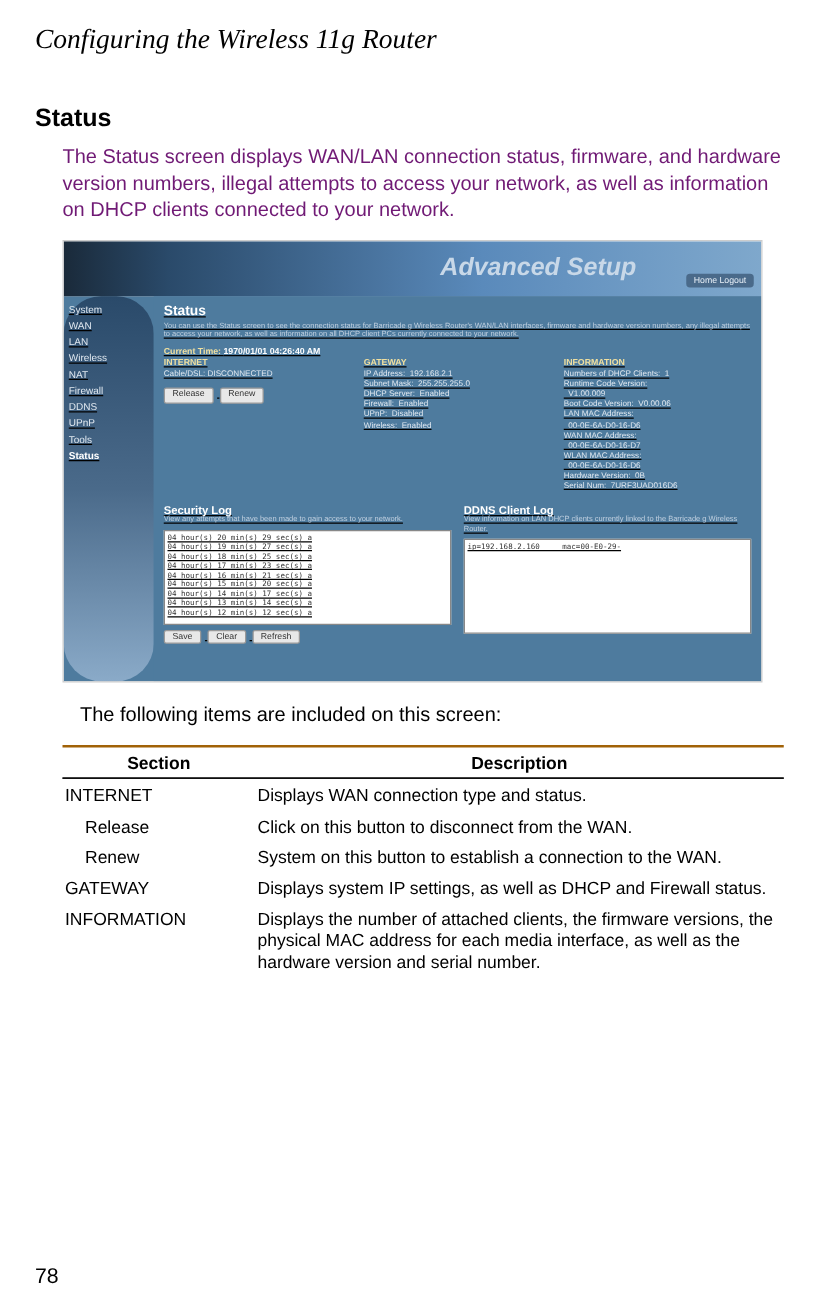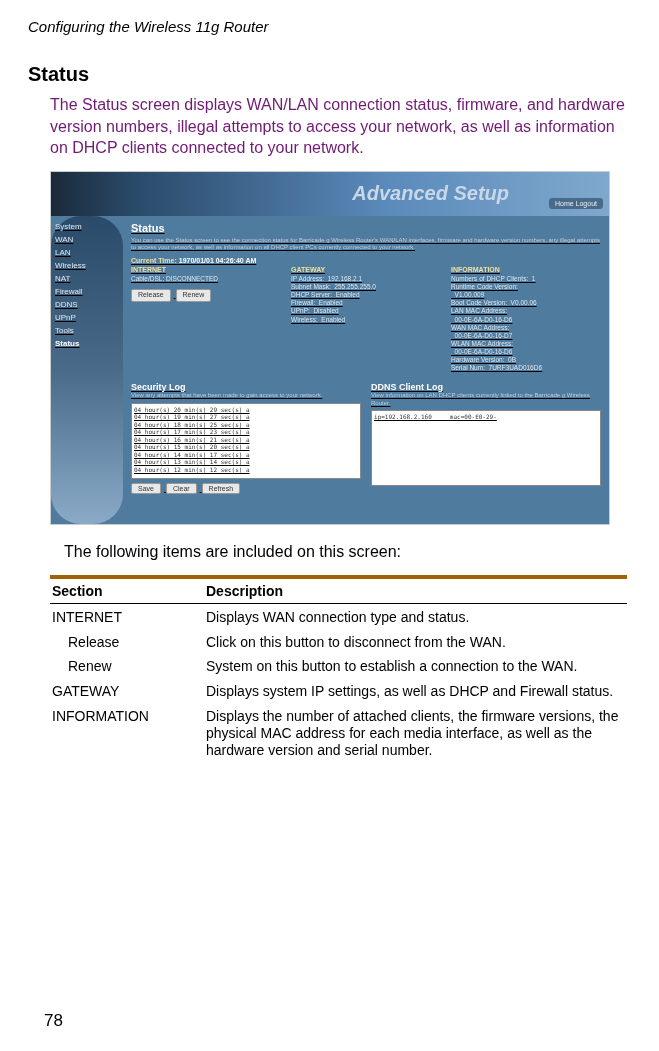--- a/index.html
+++ b/index.html
@@ -10,23 +10,24 @@
     width: 659px;
     height: 1051px;
     position: relative;
     box-sizing: border-box;
   }
   .page {
     padding: 18px 28px 0 28px;
   }
   .header-italic {
     font-style: italic;
-    font-size: 15px;
+    font-size: 22px;
     color: #000;
-    margin-bottom: 28px;
+    margin-bottom: 40px;
+    font-family: Liberation Serif, serif;
   }
   .section-title {
     font-size: 20px;
     font-weight: bold;
     margin: 0 0 8px 0;
   }
   .body-para {
     font-size: 16px;
     line-height: 1.35;
     margin: 0 0 12px 22px;
@@ -167,39 +168,39 @@
     font-size: 16px;
     margin: 0 0 14px 36px;
   }
   .tbl {
     margin-left: 22px;
     width: 577px;
     border-collapse: collapse;
     font-size: 14px;
   }
   .tbl th {
-    text-align: left;
-    font-weight: bold;
-    border-top: 4px solid #a16207;
+    text-align: center;
+    font-weight: bold;
+    border-top: 2px solid #a16207;
     border-bottom: 1px solid #000;
     padding: 4px 2px;
     margin-top: 24px;
   }
   .tbl td {
     vertical-align: top;
     padding: 5px 2px 3px 2px;
     line-height: 1.2;
   }
   .tbl .indent {
     padding-left: 18px;
   }
   .page-num {
     position: absolute;
     bottom: 20px;
-    left: 44px;
+    left: 28px;
     font-size: 17px;
   }
 </style>
 </head>
 <body>
 
 <div class="page">
   <div class="header-italic">Configuring the Wireless 11g Router</div>
 
   <h2 class="section-title">Status</h2>

